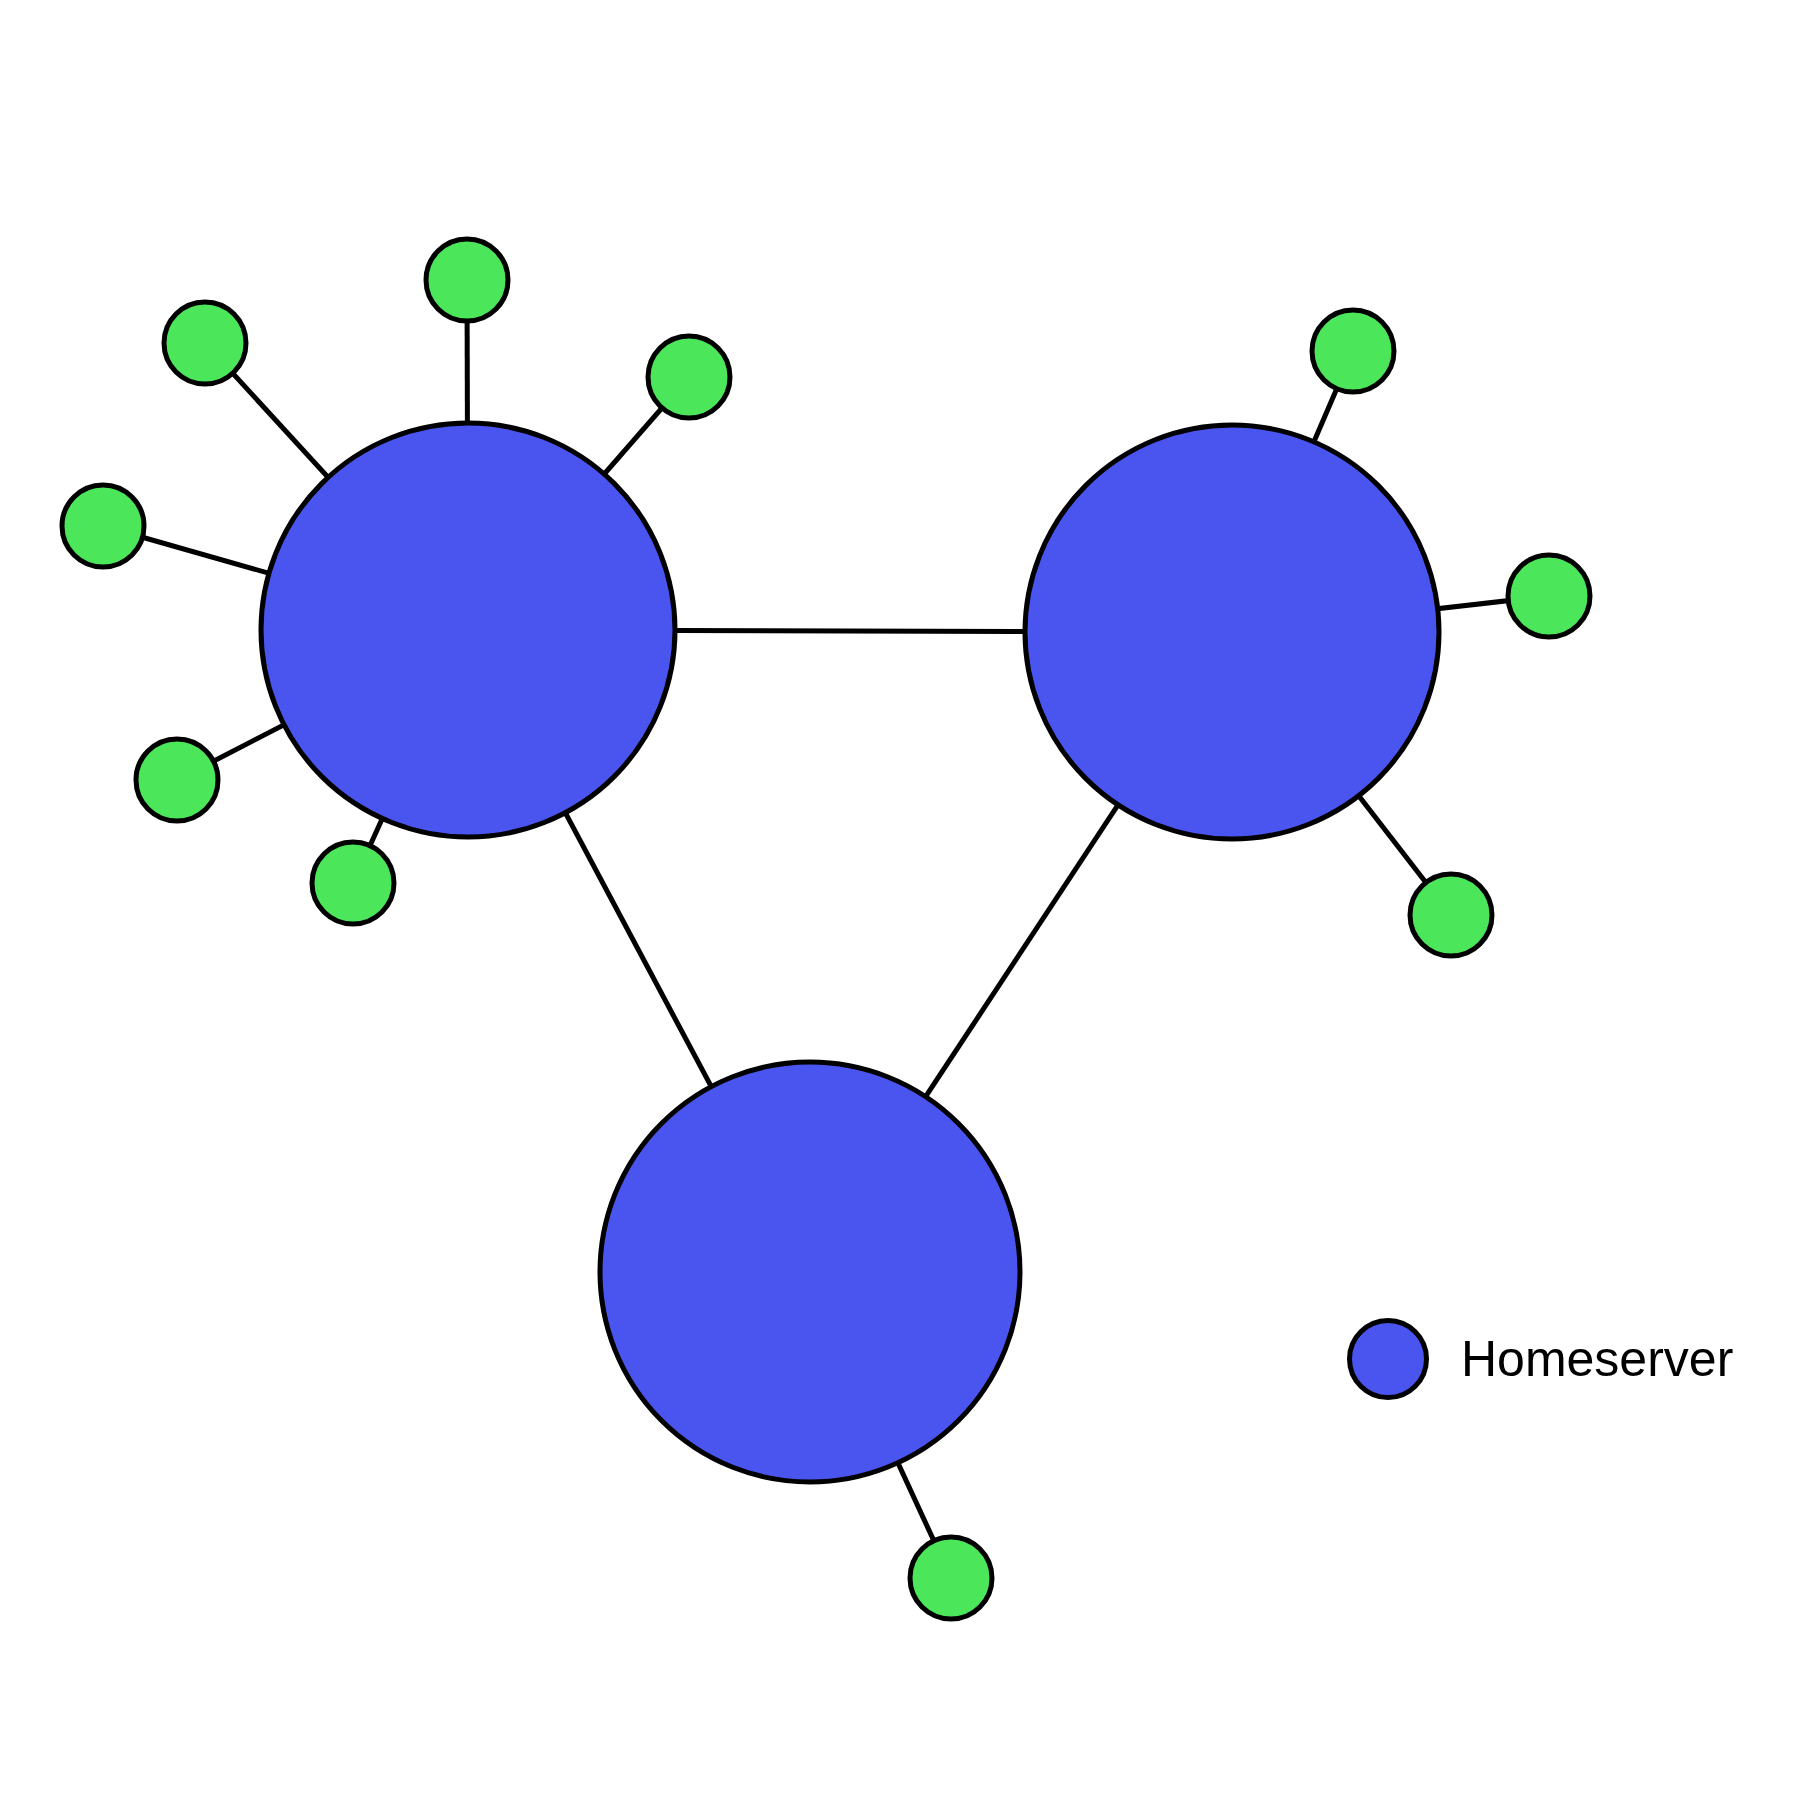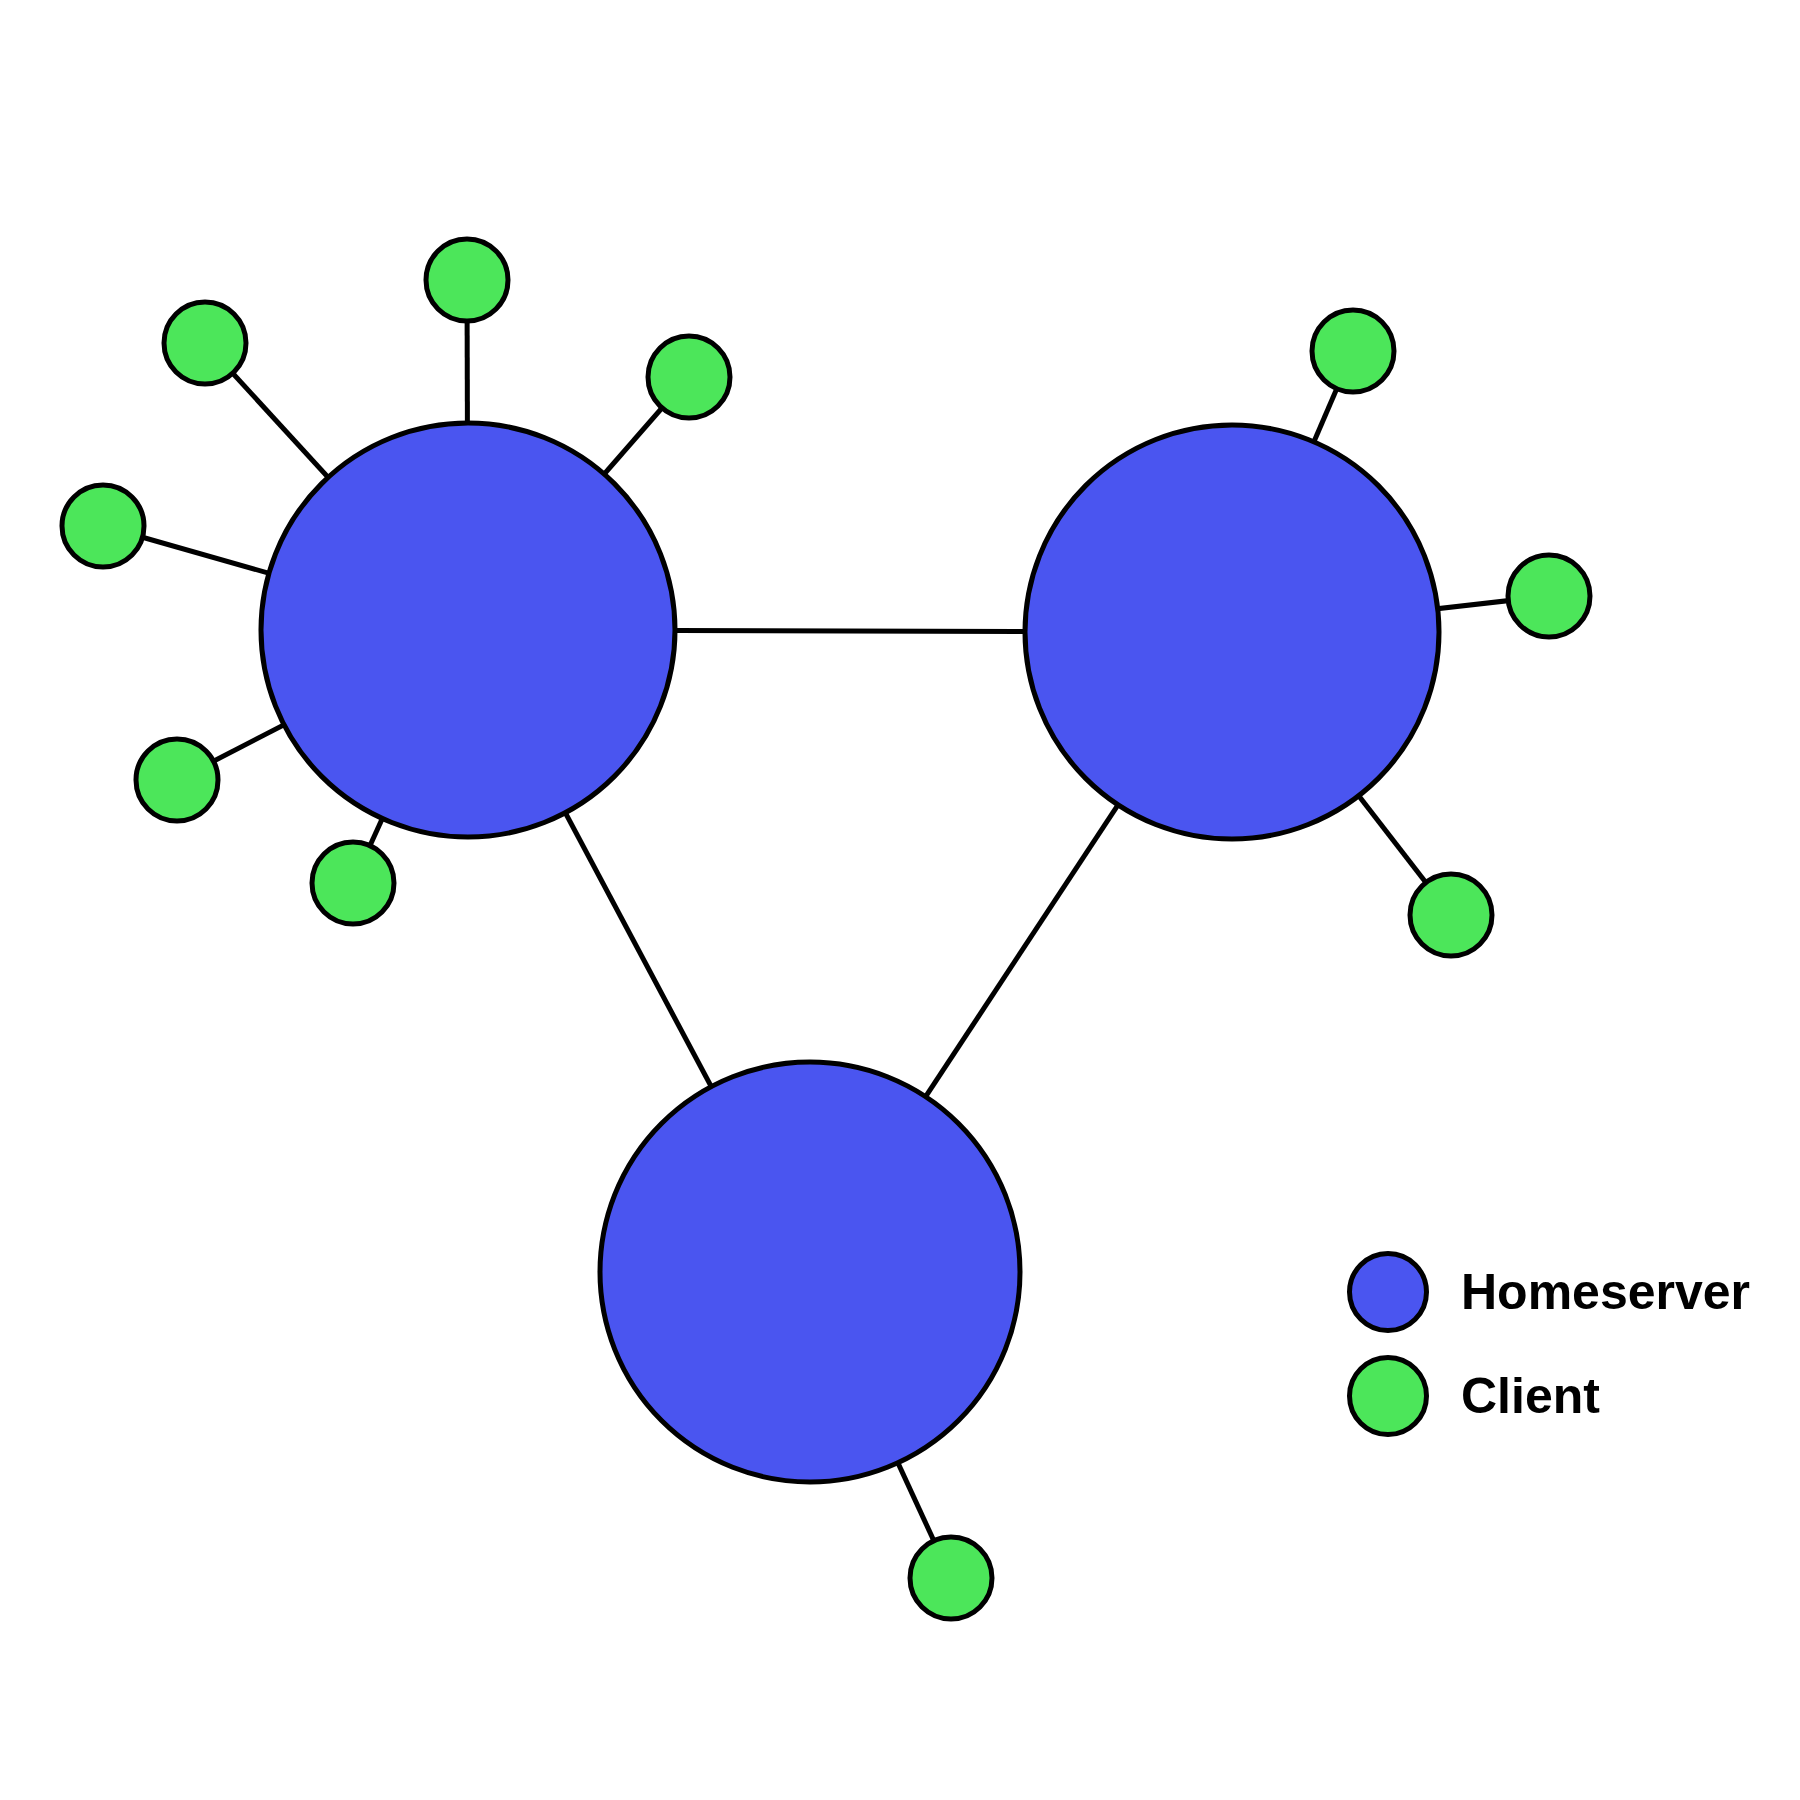--- a/index.html
+++ b/index.html
@@ -16,25 +16,24 @@
     overflow: hidden;
   }
   svg.net {
     position: absolute;
     left: 0;
     top: 0;
   }
   .legend {
     position: absolute;
     left: 1347px;
-    top: 1251px;
+    top: 1318px;
     display: flex;
     flex-direction: column;
     gap: 22px;
-    font-weight: bold;
   }
   .legend-row {
     display: flex;
     align-items: center;
     gap: 32px;
   }
   .swatch {
     width: 72px;
     height: 72px;
     border: 5px solid #000000;
@@ -79,19 +78,15 @@
       <circle cx="1549" cy="596" r="41" fill="#4ce65a" stroke="#000000" stroke-width="5"></circle>
       <circle cx="1451" cy="915" r="41" fill="#4ce65a" stroke="#000000" stroke-width="5"></circle>
       <circle cx="951" cy="1578" r="41" fill="#4ce65a" stroke="#000000" stroke-width="5"></circle>
     </svg>
 
   <div class="legend">
     <div class="legend-row">
       <div class="swatch" style="background: rgb(74, 85, 240);"></div>
       <div class="legend-label">Homeserver</div>
     </div>
-    <div class="legend-row">
-      <div class="swatch" style="background: rgb(76, 230, 90);"></div>
-      <div class="legend-label">Client</div>
-    </div>
   </div>
 
 </div>
 
 </body></html>

